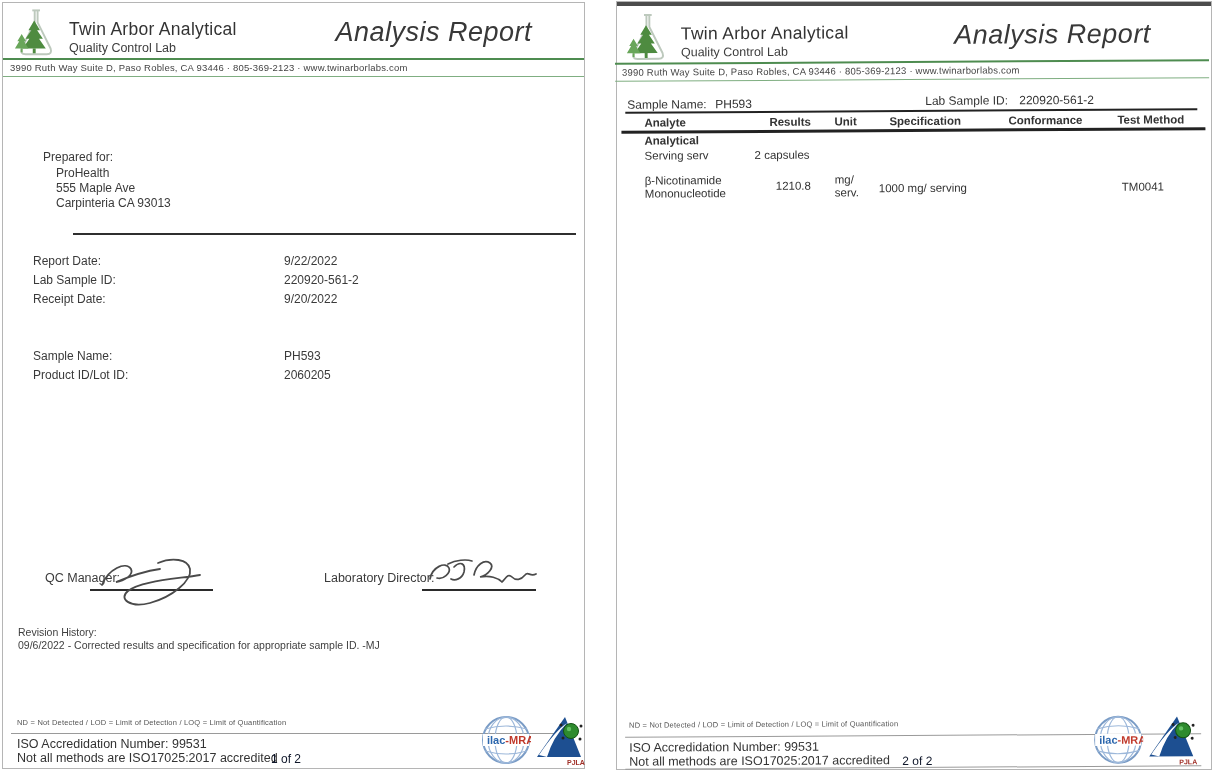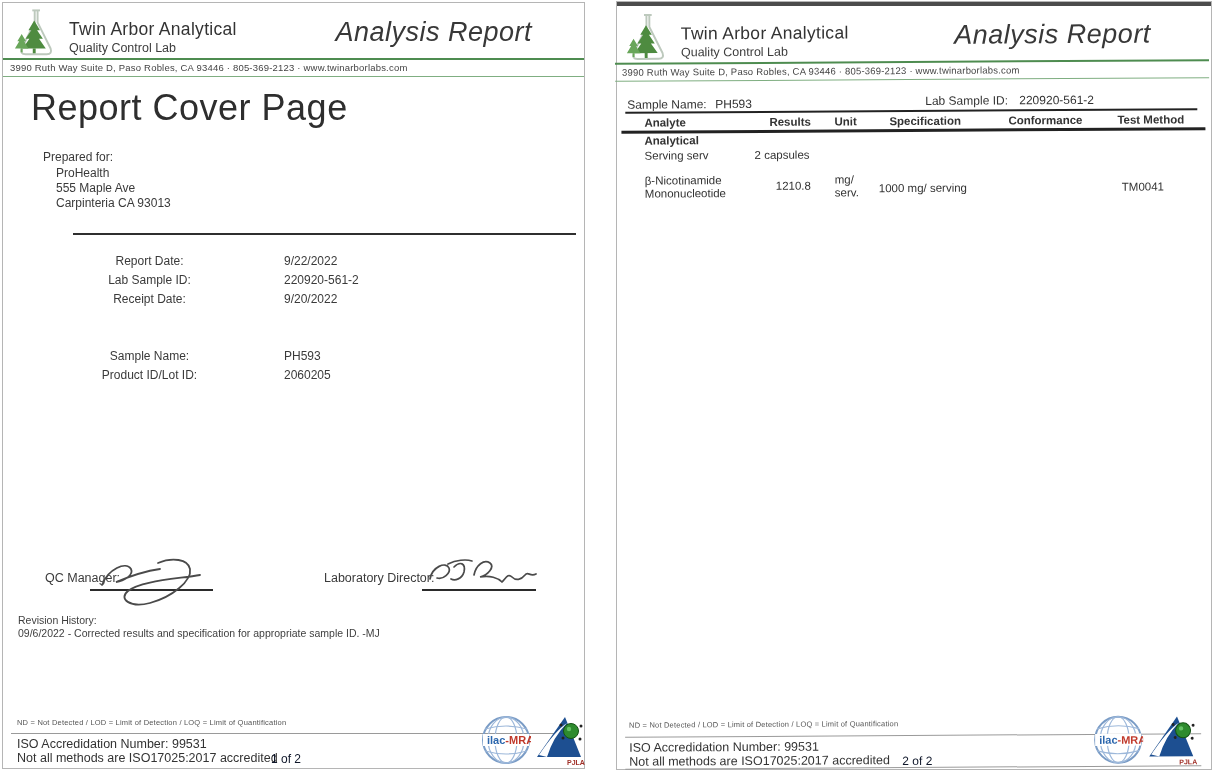--- a/index.html
+++ b/index.html
@@ -20,26 +20,26 @@
   .company{font-size:17.5px;color:#333;letter-spacing:.3px;}
   .sublabel{font-size:12.5px;color:#3c3c3c;}
   .analysis-title{font-size:27px;font-style:italic;color:#383838;letter-spacing:.5px;}
   .rule-green{background:#4e8c50;height:2px;left:0;right:0;}
   .rule-green-thin{background:#7fae81;height:1px;left:0;right:0;}
   .address{font-size:9.5px;color:#444;letter-spacing:.2px;}
 
   
   .cover-title{font-size:36px;color:#2e2e2e;letter-spacing:.5px;}
   .small12{font-size:12px;color:#3a3a3a;}
-  .flabel{position:absolute;left:30px;width:233px;text-align:center;font-size:12px;color:#3a3a3a;}
+  .flabel{position:absolute;left:30px;width:233px;text-align:left;font-size:12px;color:#3a3a3a;}
   .fvalue{position:absolute;left:281px;font-size:12px;color:#3a3a3a;}
   .divider{background:#2f2f2f;height:2px;}
   .sigline{background:#2b2b2b;height:2px;}
   .siglabel{font-size:12.5px;color:#3a3a3a;}
-  .rev{font-size:10.5px;color:#3f3f3f;}
+  .rev{font-size:10.5px;color:#3f3f3f;margin-top:12px;}
 
   
   .t12{font-size:12px;color:#333;}
   .t11{font-size:11.5px;color:#333;}
   .thead{font-size:11.5px;color:#333;font-weight:bold;}
   .thick-rule{background:#222;height:3px;}
   .thin-dark-rule{background:#222;height:2px;}
 
   
   .legend{font-size:7.5px;color:#555;letter-spacing:.2px;}
@@ -60,21 +60,20 @@
     <path d="M9 28 L13.5 35.5 L11.5 35.5 L16 43 L2 43 L6.5 35.5 L4.5 35.5 Z" fill="#69a65a"></path>
     <rect x="8" y="43" width="2" height="4" fill="#69a65a"></rect>
   </svg>
   <div class="abs company" style="left:66px;top:16px">Twin Arbor Analytical</div>
   <div class="abs sublabel" style="left:66px;top:38px">Quality Control Lab</div>
   <div class="abs analysis-title" style="right:52px;top:14px">Analysis Report</div>
   <div class="abs rule-green" style="top:55px"></div>
   <div class="abs address" style="left:7px;top:59px">3990 Ruth Way Suite D, Paso Robles, CA 93446  ·  805-369-2123  ·  www.twinarborlabs.com</div>
   <div class="abs rule-green-thin" style="top:73px"></div>
 
-  <div class="abs cover-title" style="left:28px;top:84px">Report Cover Page</div>
 
   <div class="abs small12" style="left:40px;top:147px">Prepared for:</div>
   <div class="abs small12" style="left:53px;top:163px">ProHealth</div>
   <div class="abs small12" style="left:53px;top:178px">555 Maple Ave</div>
   <div class="abs small12" style="left:53px;top:193px">Carpinteria CA 93013</div>
 
   <div class="abs divider" style="left:70px;top:230px;width:503px"></div>
 
   <div class="abs" style="top:251px;left:0;width:100%">
     <span class="flabel">Report Date:</span>

